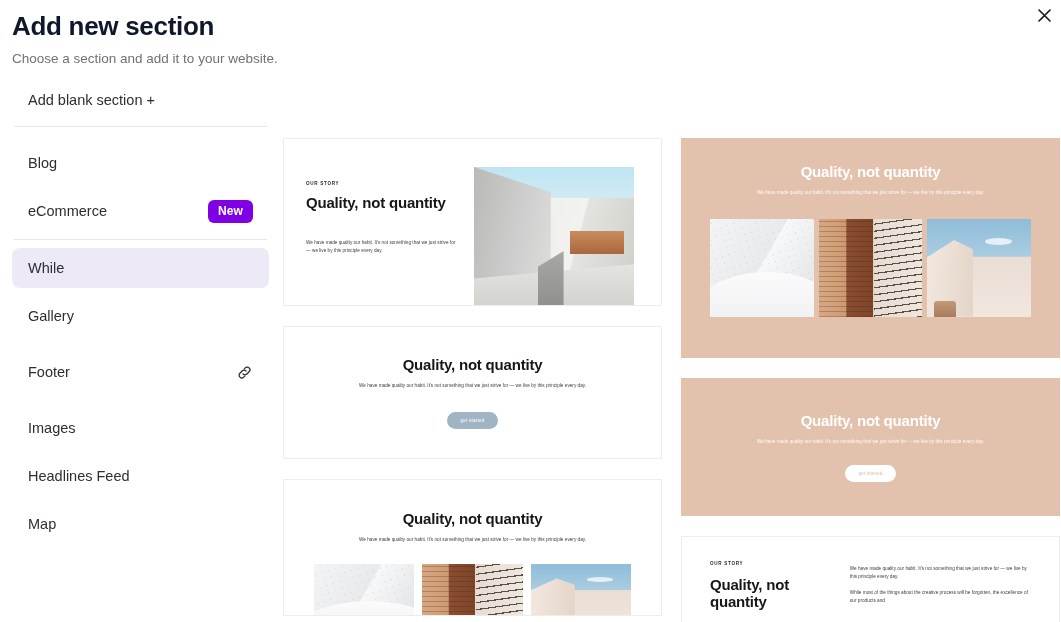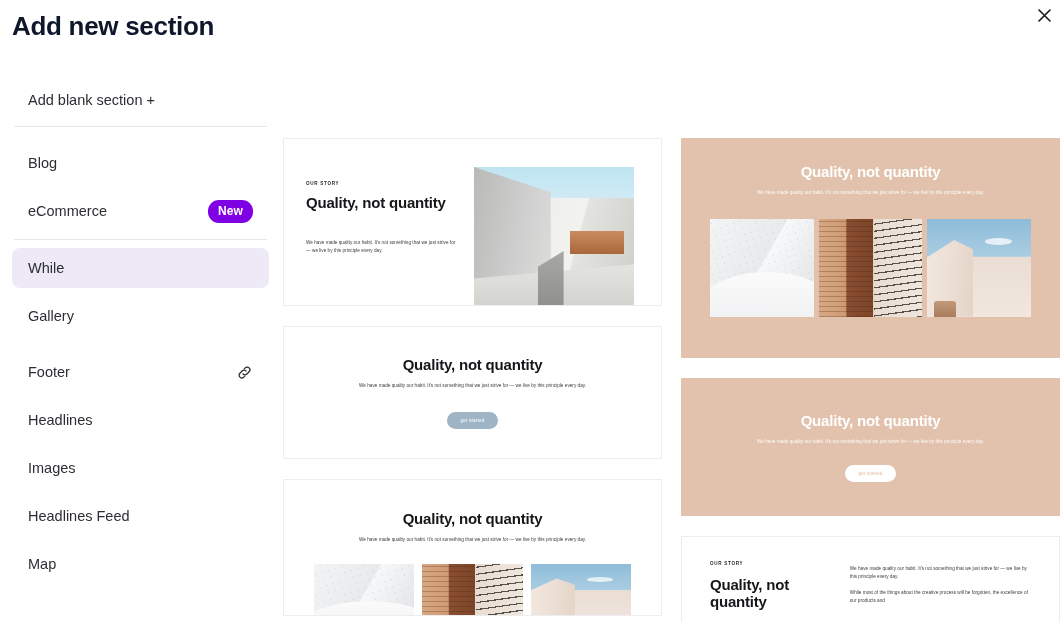--- a/index.html
+++ b/index.html
@@ -81,21 +81,21 @@
     background: #e7e7ea;
     margin: 8px 2px 8px 2px;
   }
   .badge-new {
     background: #8000e6;
     color: #ffffff;
     font-size: 12px;
     font-weight: 700;
     line-height: 1;
     padding: 5px 10px 6px;
-    border-radius: 11px;
+    border-radius: 6px;
     letter-spacing: 0.1px;
     text-align: center;
   }
   .link-icon { display: flex; align-items: center; color: #2c2e33; }
   .nav-gap { height: 8px; }
 
   
   .columns {
     position: absolute;
     left: 283px; top: 138px;
@@ -279,20 +279,21 @@
     border-radius: 3px 3px 0 0;
   }
 </style>
 </head>
 <body>
 
 <div class="modal">
 
   <div class="header">
     <div class="page-title">Add new section</div>
+    <div class="page-subtitle">Choose a section and add it to your website.</div>
     <button class="close-btn">
       <span>
         <svg width="13" height="13" viewBox="0 0 13 13" aria-hidden="true">
           <path d="M1 1 L12 12 M12 1 L1 12" stroke="#17181a" stroke-width="1.6" stroke-linecap="round" fill="none"></path>
         </svg>
       </span>
     </button>
   </div>
 
   <nav class="sidebar">
@@ -338,23 +339,20 @@
       <span class="link-icon">
         <svg width="17" height="17" viewBox="0 0 20 20" aria-hidden="true" fill="none" stroke="#2c2e33" stroke-width="1.5" stroke-linecap="round">
           <path d="M8.2 11.8a3.2 3.2 0 0 0 4.6 0l2.6-2.6a3.25 3.25 0 0 0-4.6-4.6l-1.1 1.1"></path>
           <path d="M11.8 8.2a3.2 3.2 0 0 0-4.6 0l-2.6 2.6a3.25 3.25 0 0 0 4.6 4.6l1.1-1.1"></path>
         </svg>
       </span>
     </div>
 
     <div class="nav-gap"></div>
 
-    <div class="nav-row">
-      <span class="nav-label">Headlines</span>
-    </div>
 
     <div class="nav-gap"></div>
 
     <div class="nav-row">
       <span class="nav-label">Images</span>
     </div>
 
     <div class="nav-gap"></div>
 
     <div class="nav-row">

